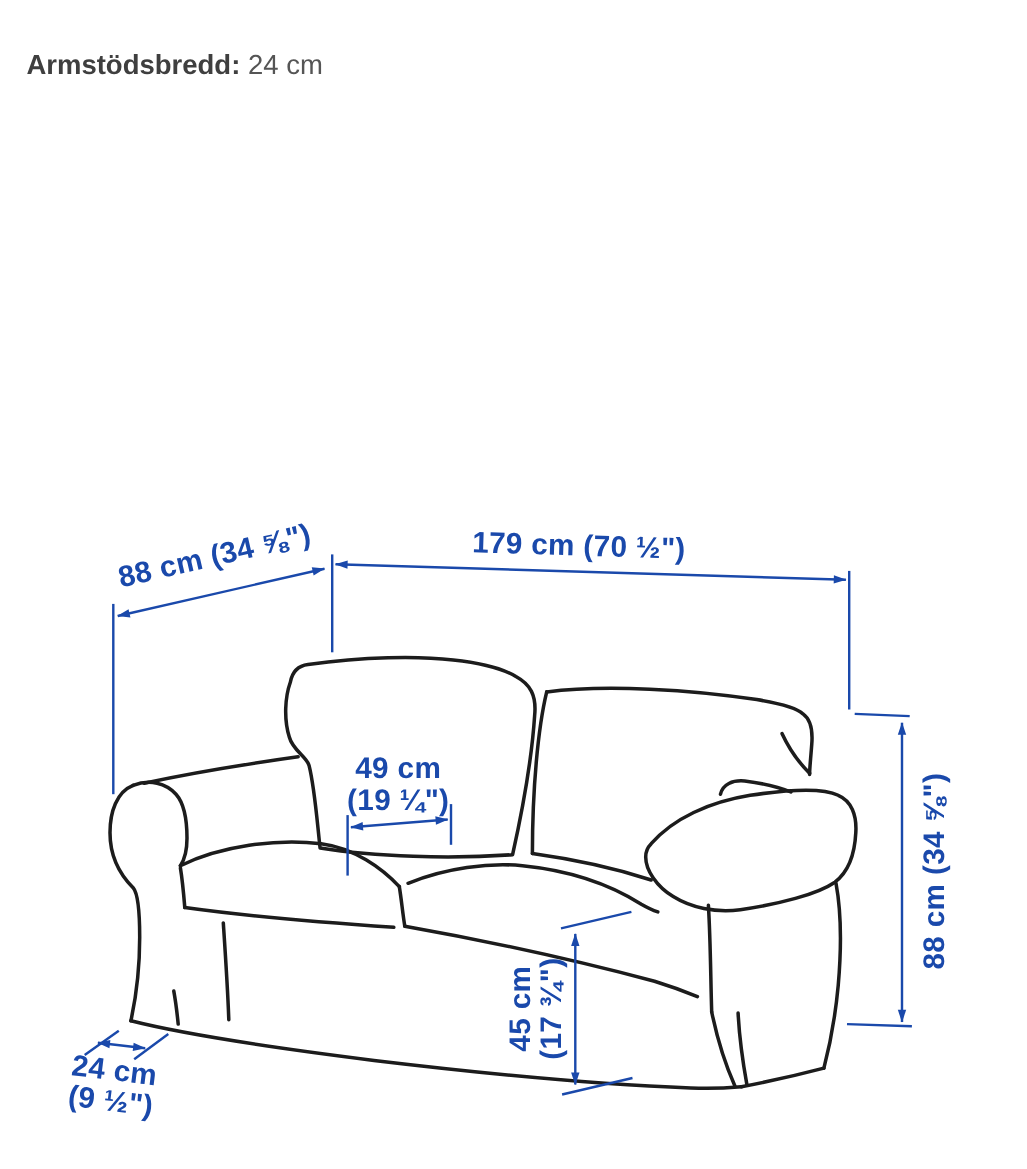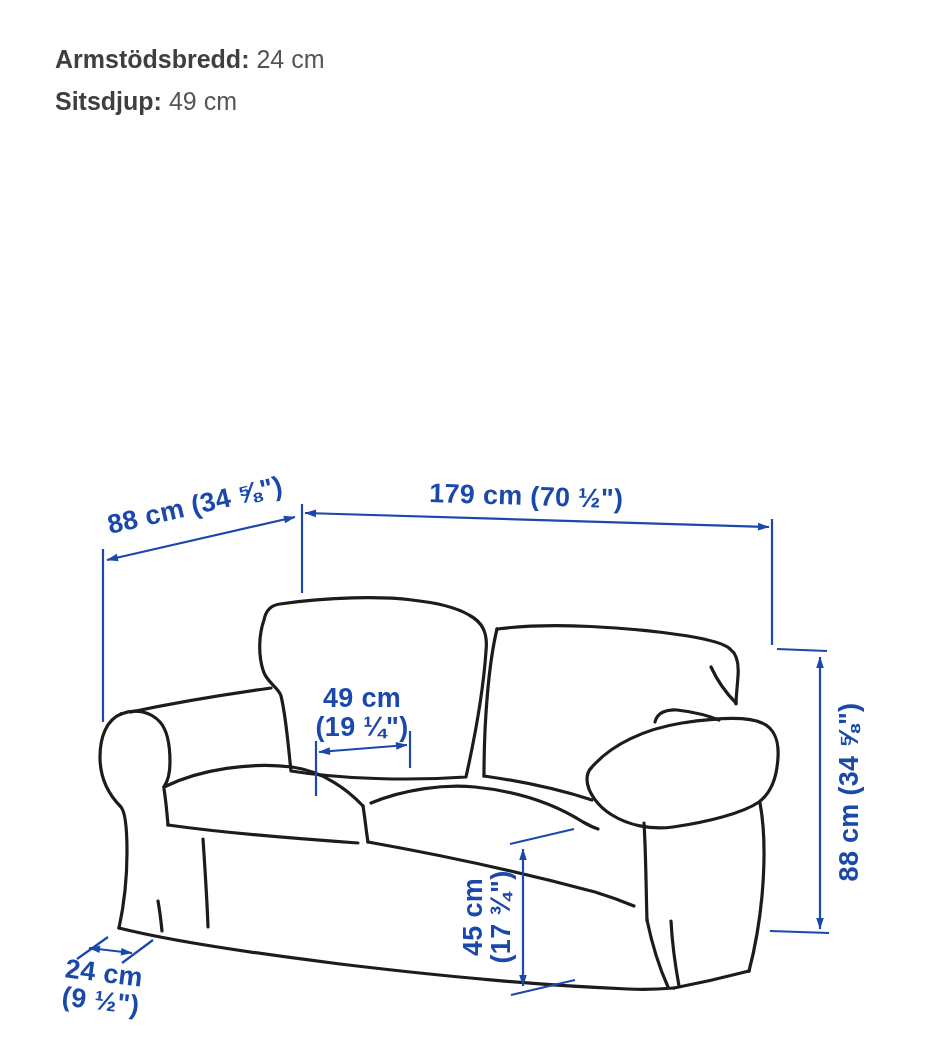--- a/index.html
+++ b/index.html
@@ -1,37 +1,34 @@
 <!DOCTYPE html>
 <html><head>
 <meta charset="utf-8">
 <style>
   html,body{margin:0;padding:0;}
   body{
     width:934px;height:1063px;background:#ffffff;position:relative;overflow:hidden;
     font-family:"Liberation Sans",sans-serif;
   }
-  .specs{position:absolute;left:55px;top:38px;}
+  .specs{position:absolute;left:24px;top:38px;}
   .spec-row{font-size:25px;line-height:42px;color:#555555;white-space:nowrap;}
   .spec-label{font-weight:700;color:#3f3f3f;}
   .spec-value{margin-left:7px;font-weight:400;}
   svg{position:absolute;left:0;top:0;}
   .sline{stroke:#1c1c1c;stroke-width:3.2;fill:none;stroke-linecap:round;stroke-linejoin:round;}
   .dline{stroke:#1a49ab;stroke-width:2.2;fill:none;stroke-linecap:butt;}
   .dim{font-family:"Liberation Sans",sans-serif;font-weight:700;font-size:27px;fill:#1a49ab;letter-spacing:0.3px;}
 </style>
 </head>
 <body>
 
 <div class="specs">
   <div class="spec-row">
     <span class="spec-label">Armstödsbredd:</span><span class="spec-value">24 cm</span>
-  </div>
-  <div class="spec-row">
-    <span class="spec-label">Sitsdjup:</span><span class="spec-value">49 cm</span>
   </div>
 </div>
 
 <svg width="934" height="1063" viewBox="0 0 934 1063" role="img">
   <defs>
     <marker id="arr" viewBox="0 0 14 10" markerWidth="14" markerHeight="10" refX="12.5" refY="5" orient="auto-start-reverse" markerUnits="userSpaceOnUse">
       <path d="M1.5,1.2 L13,5 L1.5,8.8 Z" fill="#1a49ab"></path>
     </marker>
   </defs>
 

